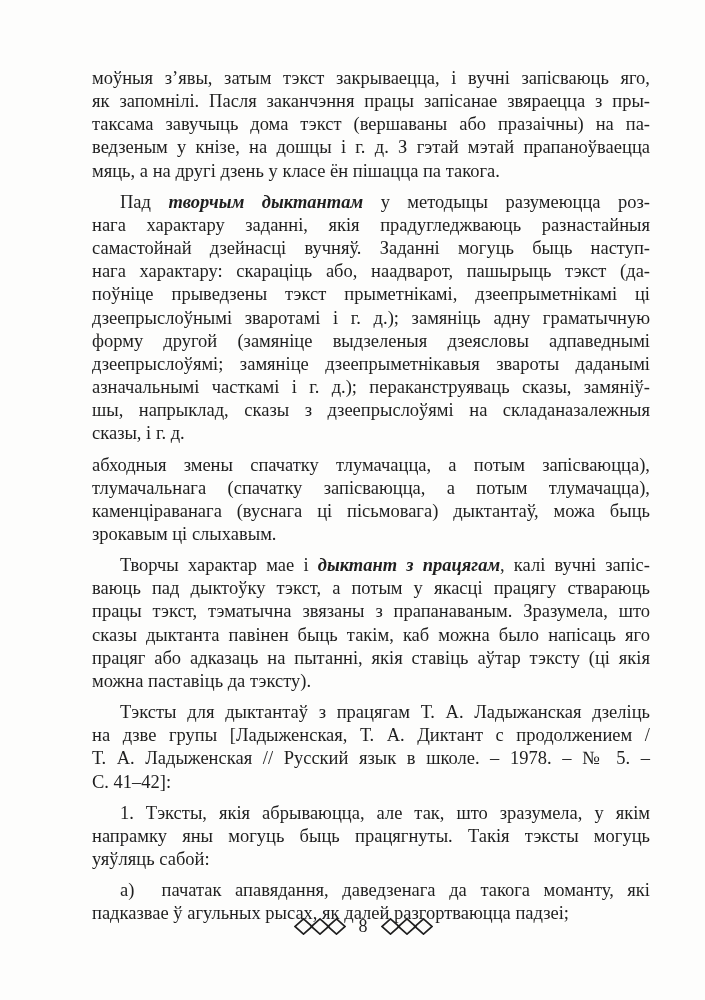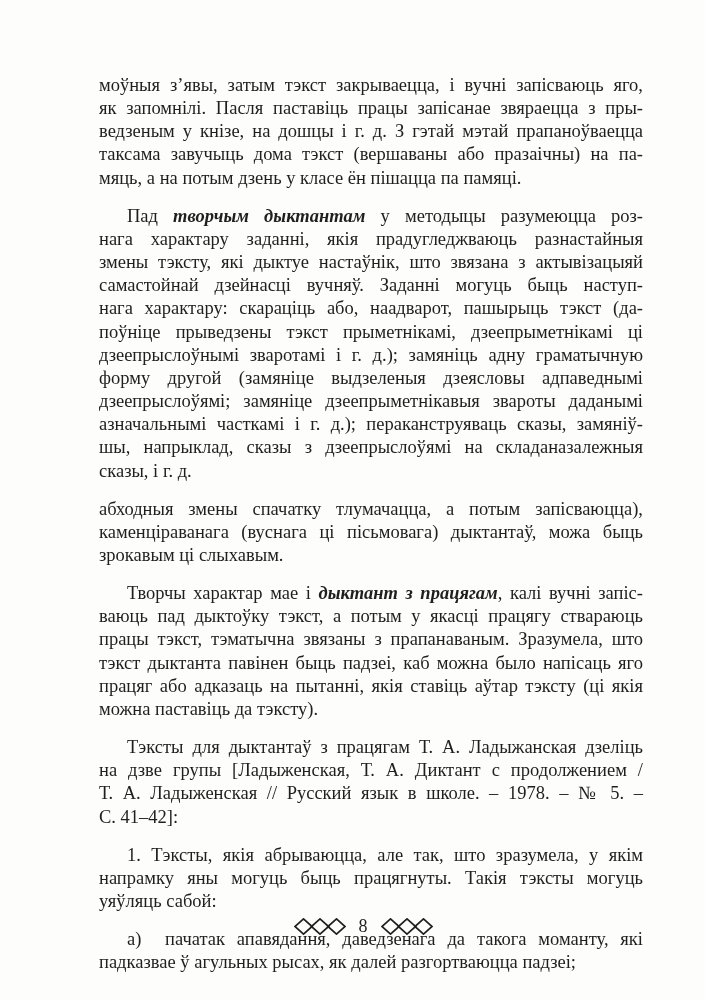--- a/index.html
+++ b/index.html
@@ -17,21 +17,21 @@
     color: #1f1f1f;
   }
   .text-block {
     position: absolute;
     left: 84px;
     top: 59px;
     width: 574px;
     font-size: 18.5px;
     line-height: 23.15px;
   }
-  .para { margin: 15px; padding: 0; }
+  .para { margin: 8px; padding: 0; }
   .line {
     text-align: justify;
     text-align-last: justify;
   }
   .line.last { text-align-last: left; }
   .line.indent { text-indent: 28px; }
   .bi {
     font-weight: bold;
     font-style: italic;
   }
@@ -54,49 +54,49 @@
   .ornament { display: block; }
 </style>
 </head>
 <body>
 
 <div class="page">
 
   <div class="text-block">
       <div class="para">
         <div class="line">моўныя з’явы, затым тэкст закрываецца, і вучні запісваюць яго,</div>
-        <div class="line">як запомнілі. Пасля паставіць працы запісанае звяраецца з пры-</div>
+        <div class="line">як запомнілі. Пасля заканчэння працы запісанае звяраецца з пры-</div>
+        <div class="line">таксама завучыць дома тэкст (вершаваны або празаічны) на па-</div>
         <div class="line">ведзеным у кнізе, на дошцы і г. д. З гэтай мэтай прапаноўваецца</div>
-        <div class="line">таксама завучыць дома тэкст (вершаваны або празаічны) на па-</div>
-        <div class="line last">мяць, а на потым дзень у класе ён пішацца па памяці.</div>
+        <div class="line last">мяць, а на другі дзень у класе ён пішацца па такога.</div>
       </div>
       <div class="para">
         <div class="line indent">Пад <span class="bi">творчым дыктантам</span> у методыцы разумеюцца роз-</div>
         <div class="line">нага характару заданні, якія прадугледжваюць разнастайныя</div>
-        <div class="line">змены тэксту, які дыктуе настаўнік, што звязана з актывізацыяй</div>
         <div class="line">самастойнай дзейнасці вучняў. Заданні могуць быць наступ-</div>
         <div class="line">нага характару: скараціць або, наадварот, пашырыць тэкст (да-</div>
         <div class="line">поўніце прыведзены тэкст прыметнікамі, дзеепрыметнікамі ці</div>
         <div class="line">дзеепрыслоўнымі зваротамі і г. д.); замяніць адну граматычную</div>
         <div class="line">форму другой (замяніце выдзеленыя дзеясловы адпаведнымі</div>
         <div class="line">дзеепрыслоўямі; замяніце дзеепрыметнікавыя звароты даданымі</div>
         <div class="line">азначальнымі часткамі і г. д.); пераканструяваць сказы, замяніў-</div>
         <div class="line">шы, напрыклад, сказы з дзеепрыслоўямі на складаназалежныя</div>
         <div class="line last">сказы, і г. д.</div>
       </div>
       <div class="para">
         <div class="line">абходныя змены спачатку тлумачацца, а потым запісваюцца),</div>
+        <div class="line">тлумачальнага (спачатку запісваюцца, а потым тлумачацца),</div>
         <div class="line">каменціраванага (вуснага ці пісьмовага) дыктантаў, можа быць</div>
         <div class="line last">зрокавым ці слыхавым.</div>
       </div>
       <div class="para">
         <div class="line indent">Творчы характар мае і <span class="bi">дыктант з працягам</span>, калі вучні запіс-</div>
         <div class="line">ваюць пад дыктоўку тэкст, а потым у якасці працягу ствараюць</div>
         <div class="line">працы тэкст, тэматычна звязаны з прапанаваным. Зразумела, што</div>
-        <div class="line">тэкст дыктанта павінен быць падзеі, каб можна было напісаць яго</div>
+        <div class="line">сказы дыктанта павінен быць такім, каб можна было напісаць яго</div>
         <div class="line">працяг або адказаць на пытанні, якія ставіць аўтар тэксту (ці якія</div>
         <div class="line last">можна паставіць да тэксту).</div>
       </div>
       <div class="para">
         <div class="line indent">Тэксты для дыктантаў з працягам Т. А. Ладыжанская дзеліць</div>
         <div class="line">на дзве групы [Ладыженская, Т. А. Диктант с продолжением /</div>
         <div class="line">Т. А. Ладыженская // Русский язык в школе. – 1978. – № 5. –</div>
         <div class="line last">С. 41–42]:</div>
       </div>
       <div class="para">

